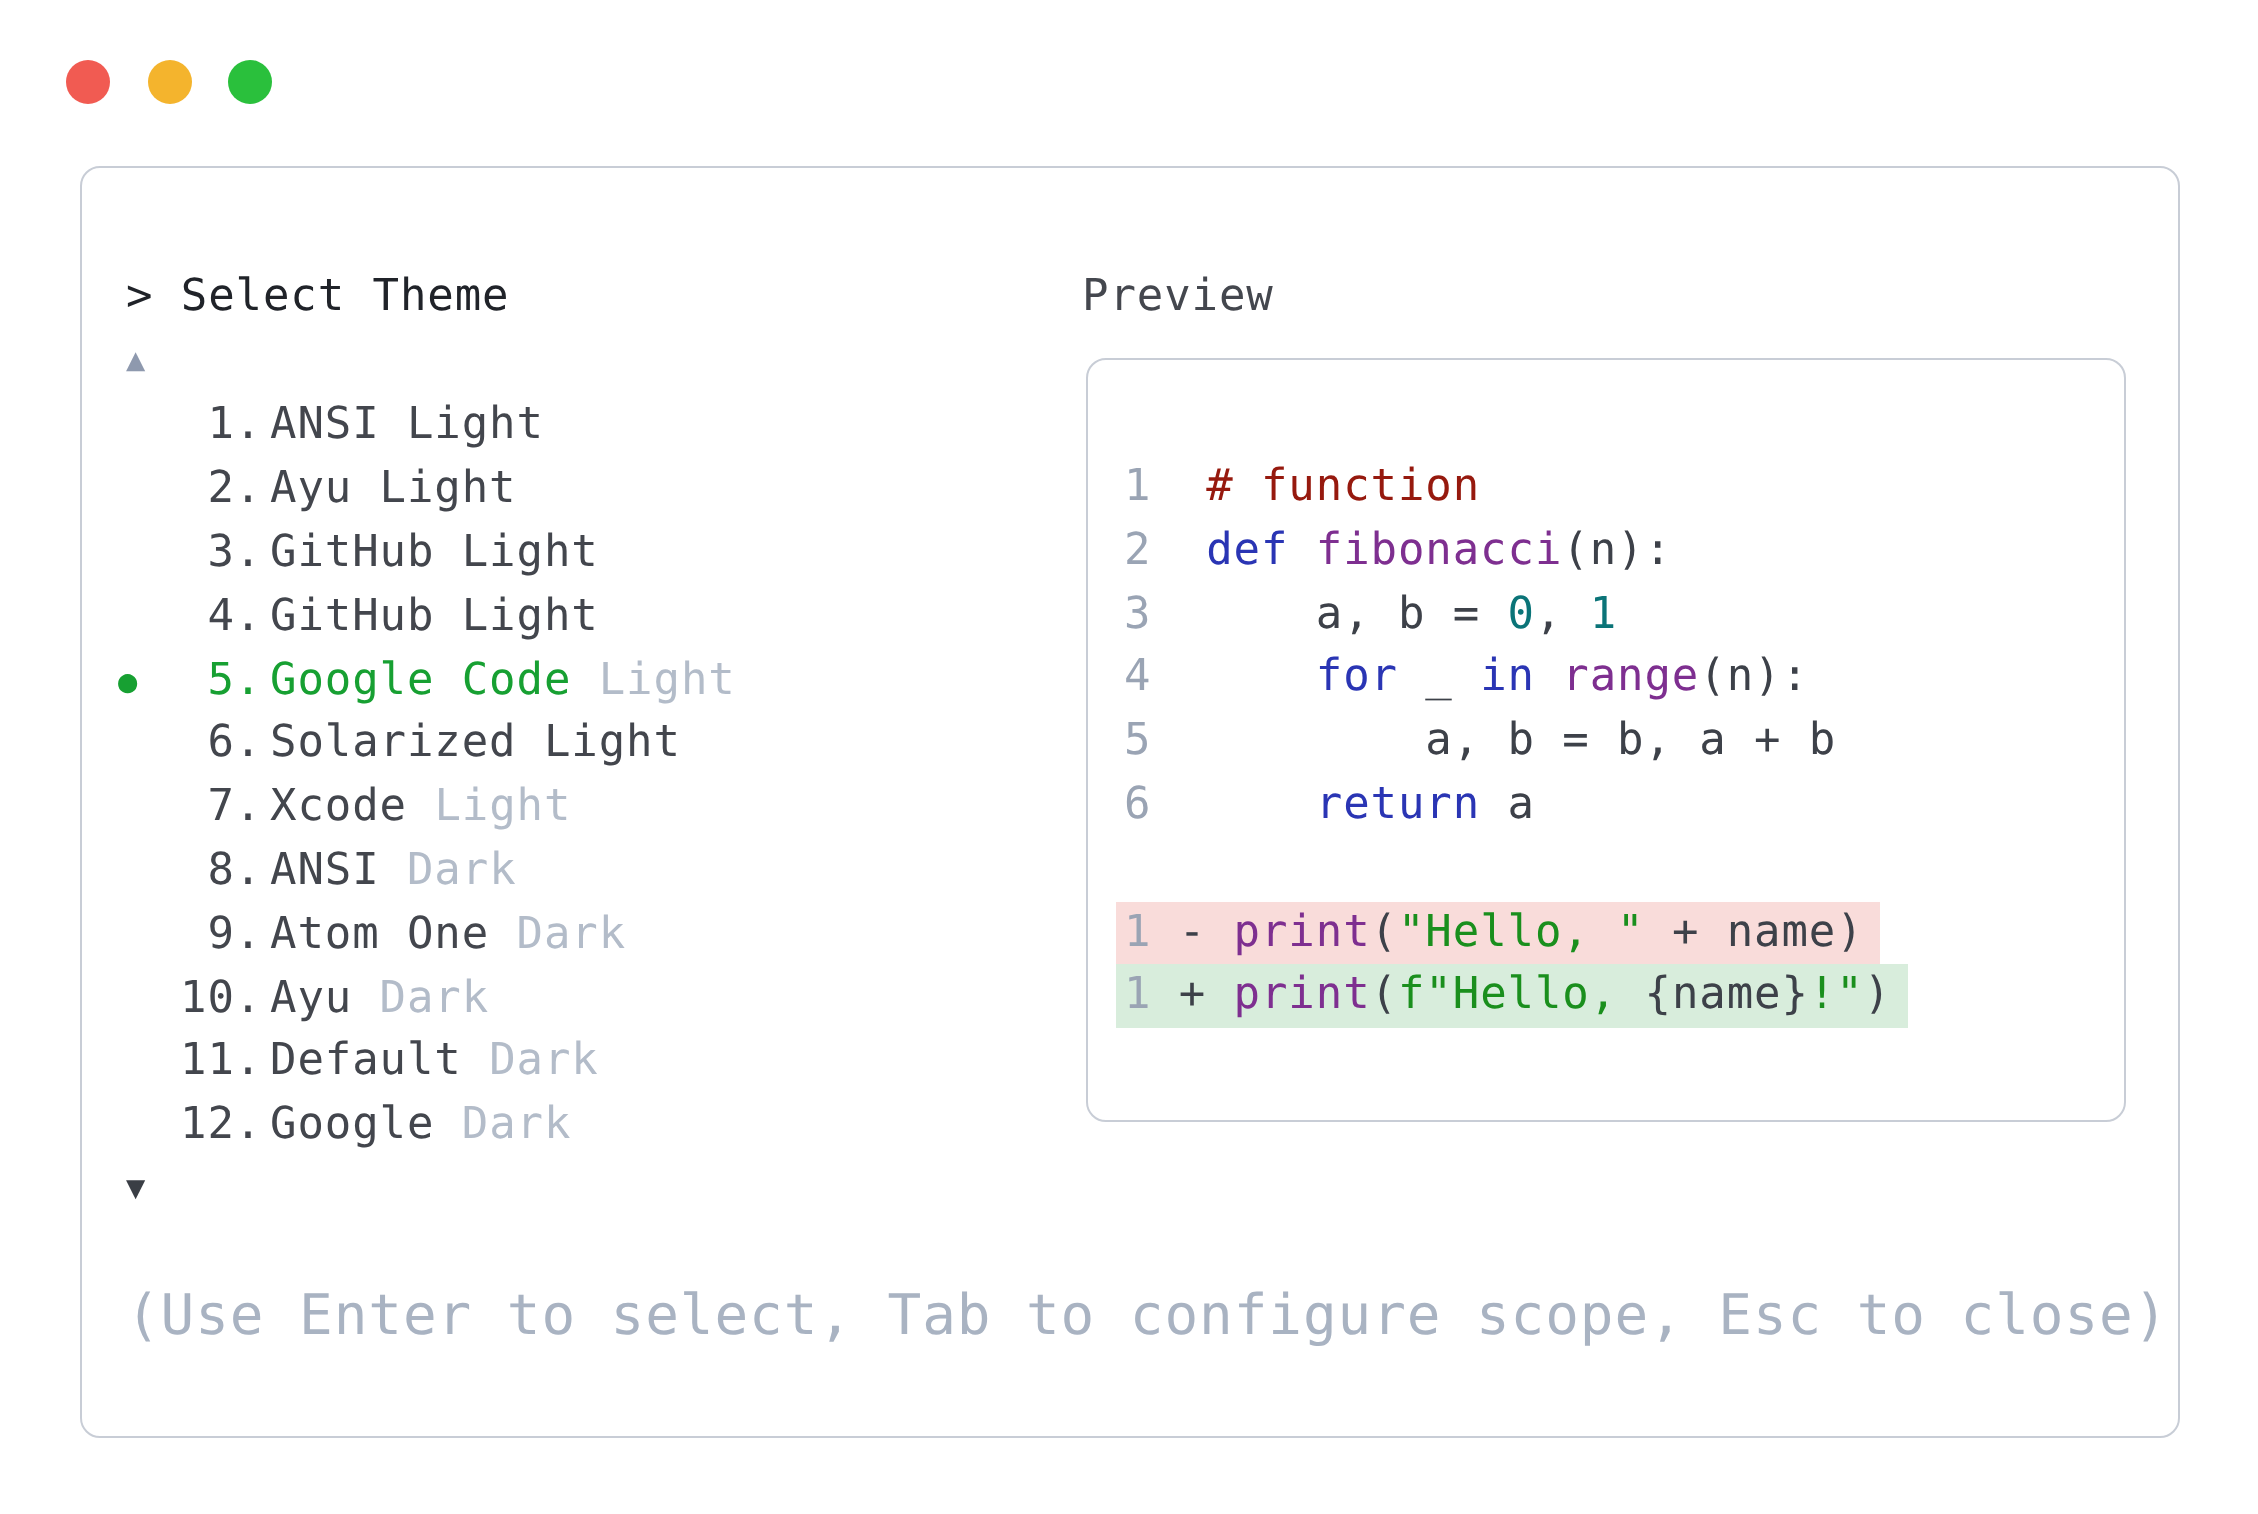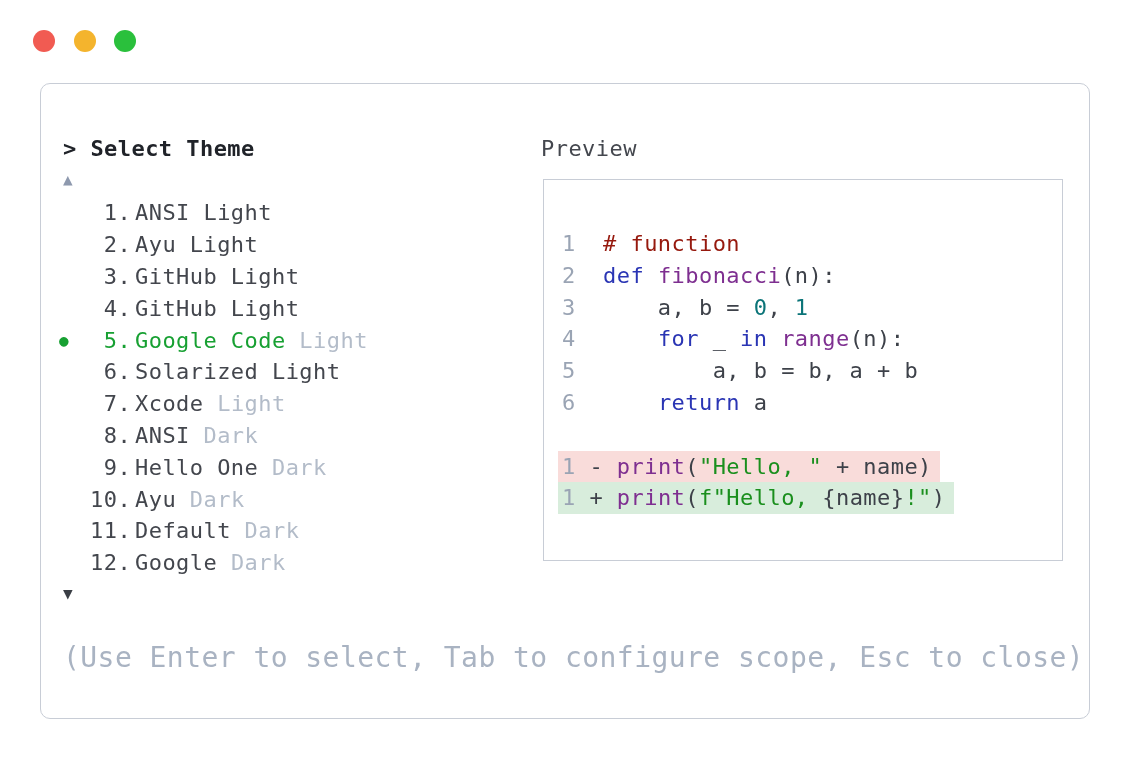--- a/index.html
+++ b/index.html
@@ -12,21 +12,21 @@
   .dot { position:absolute; width:22px; height:22px; border-radius:50%; top:0; }
   .dot.red    { left:0;   background:var(--tl-red,#f15b52); }
   .dot.yellow { left:41px; background:var(--tl-yellow,#f4b42d); }
   .dot.green  { left:81px; background:var(--tl-green,#2ac03c); }
 
   
   .panel { position:absolute; left:40px; top:83px; width:1050px; height:636px;
     border:1.5px solid var(--border,#c8cdd6); border-radius:10px; background:#fff; }
 
   .prompt { position:absolute; left:22px; top:49px; height:32px; line-height:32px;
-    font-size:22px; letter-spacing:0.45px; color:var(--prompt,#202329); white-space:pre;font-weight:bold; }
+    font-size:22px; letter-spacing:0.45px; color:var(--prompt,#202329); white-space:pre; }
 
   .arrow-up { position:absolute; left:22px; top:81px; font-size:16px;
     color:var(--arrow-up,#8e99ae); line-height:30px; }
   .arrow-down { position:absolute; left:22px; top:495px; font-size:16px;
     color:var(--arrow-down,#3a3e45); line-height:30px; }
 
   
   .theme-list { position:absolute; left:0; top:113px; width:500px; }
   .theme-row { display:flex; align-items:center; height:31.8px; padding-left:18px;
     font-size:22px; letter-spacing:0.45px; color:var(--item-text,#43464d);
@@ -39,21 +39,21 @@
   .theme-row.selected .main { color:var(--accent-green,#17a032); }
   .theme-row .suffix { color:var(--dim-text,#b3bcc9); }
 
   .hint { position:absolute; left:22px; top:558px; height:32px; line-height:32px;
     font-size:28px; letter-spacing:0.45px; color:var(--hint,#a9b3c2); white-space:pre; }
 
   
   .preview-title { position:absolute; left:500px; top:49px; height:32px; line-height:32px;
     font-size:22px; letter-spacing:0.45px; color:var(--title,#44474e); }
   .code-box { position:absolute; left:502px; top:95px; width:520px; height:382px;
-    border:1.5px solid var(--border,#c8cdd6); border-radius:0; background:#fff;
+    border:1.5px solid var(--border,#c8cdd6); border-radius:10px; background:#fff;
     padding-top:48px; overflow:hidden; }
   .code-line { width:max-content; min-width:40px; margin-left:14px; height:31.8px;
     line-height:31.8px; padding:0 8px 0 4px; font-size:22px; letter-spacing:0.45px;
     white-space:pre; }
   .code-line.removed { background:var(--removed-bg,#f9dcda); }
   .code-line.added   { background:var(--added-bg,#d8eddc); }
 
   .tok-plain   { color:var(--tok-plain,#3d4149); }
   .tok-linenum { color:var(--tok-linenum,#9aa4b4); }
   .tok-comment { color:var(--tok-comment,#96190e); }
@@ -81,21 +81,21 @@
 
     <div class="theme-list" id="theme-list">
         <div class="theme-row"><span class="bullet"> </span><span class="num"> 1.</span><span class="label"><span class="main">ANSI Light</span></span></div>
         <div class="theme-row"><span class="bullet"> </span><span class="num"> 2.</span><span class="label"><span class="main">Ayu Light</span></span></div>
         <div class="theme-row"><span class="bullet"> </span><span class="num"> 3.</span><span class="label"><span class="main">GitHub Light</span></span></div>
         <div class="theme-row"><span class="bullet"> </span><span class="num"> 4.</span><span class="label"><span class="main">GitHub Light</span></span></div>
         <div class="theme-row selected"><span class="bullet">●</span><span class="num"> 5.</span><span class="label"><span class="main">Google Code</span> <span class="suffix">Light</span></span></div>
         <div class="theme-row"><span class="bullet"> </span><span class="num"> 6.</span><span class="label"><span class="main">Solarized Light</span></span></div>
         <div class="theme-row"><span class="bullet"> </span><span class="num"> 7.</span><span class="label"><span class="main">Xcode</span> <span class="suffix">Light</span></span></div>
         <div class="theme-row"><span class="bullet"> </span><span class="num"> 8.</span><span class="label"><span class="main">ANSI</span> <span class="suffix">Dark</span></span></div>
-        <div class="theme-row"><span class="bullet"> </span><span class="num"> 9.</span><span class="label"><span class="main">Hello One</span> <span class="suffix">Dark</span></span></div>
+        <div class="theme-row"><span class="bullet"> </span><span class="num"> 9.</span><span class="label"><span class="main">Atom One</span> <span class="suffix">Dark</span></span></div>
         <div class="theme-row"><span class="bullet"> </span><span class="num">10.</span><span class="label"><span class="main">Ayu</span> <span class="suffix">Dark</span></span></div>
         <div class="theme-row"><span class="bullet"> </span><span class="num">11.</span><span class="label"><span class="main">Default</span> <span class="suffix">Dark</span></span></div>
         <div class="theme-row"><span class="bullet"> </span><span class="num">12.</span><span class="label"><span class="main">Google</span> <span class="suffix">Dark</span></span></div>
       </div>
 
     <div class="arrow-down">▼</div>
 
     <div class="hint">(Use Enter to select, Tab to configure scope, Esc to close)</div>
 
     <div class="preview-title">Preview</div>

